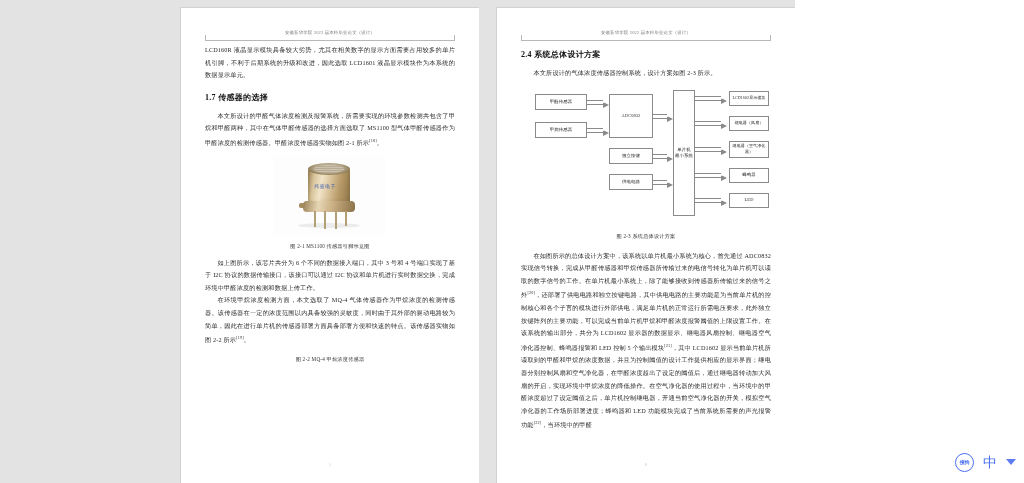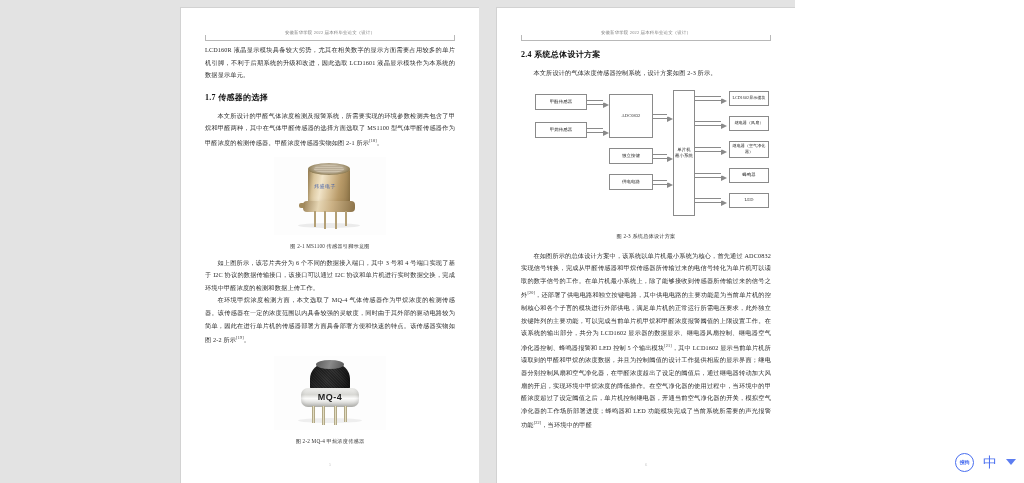--- a/index.html
+++ b/index.html
@@ -197,31 +197,20 @@
             <div class="ms-pin" style="left:71px;top:54px;height:15px;"></div>
           </div>
           <div class="figcap">图 2-1  MS1100 传感器引脚示意图</div>
         </div>
 
         <p class="t ind" style="margin-top:7px;">如上图所示，该芯片共分为 6 个不同的数据接入端口，其中 3 号和 4 号端口实现了基于 I2C 协议的数据传输接口，该接口可以通过 I2C 协议和单片机进行实时数据交换，完成环境中甲醛浓度的检测和数据上传工作。</p>
 
         <p class="t ind"><span>在环境甲烷浓度检测方面，本文选取了 MQ-4 气体传感器作为甲烷浓度的检测传感器。该传感器在一定的浓度范围以内具备较强的灵敏度，同时由于其外部的驱动电路较为简单，因此在进行单片机的传感器部署方面具备部署方便和快速的特点。该传感器实物如图 2-2 所示</span><span class="sup">[19]</span><span>。</span></p>
 
         <div class="fig" style="margin-top:9px;">
-          <div class="photo" id="photo-mq4">
-            <div class="mq-shadow"></div>
-            <div class="mq-dome"></div>
-            <div class="mq-cap"></div>
-            <div class="mq-base"></div>
-            <div class="mq-label">MQ-4</div>
-            <div class="mq-pin" style="left:38px;top:50px;height:17px;"></div>
-            <div class="mq-pin" style="left:48px;top:50px;height:19px;"></div>
-            <div class="mq-pin" style="left:60px;top:50px;height:19px;"></div>
-            <div class="mq-pin" style="left:70px;top:50px;height:16px;"></div>
-          </div>
           <div class="figcap">图 2-2  MQ-4 甲烷浓度传感器</div>
         </div>
 
       </div>
 
       <div class="pgnum">5</div>
     </div>
   </div>
 
   <div id="gap-strip"></div>

